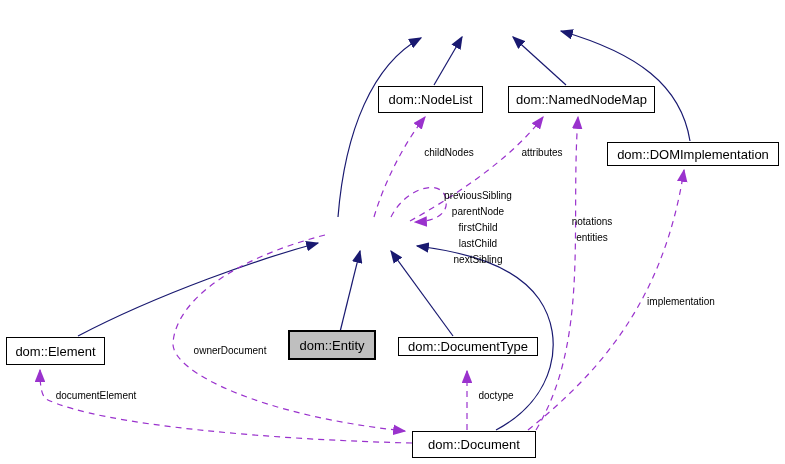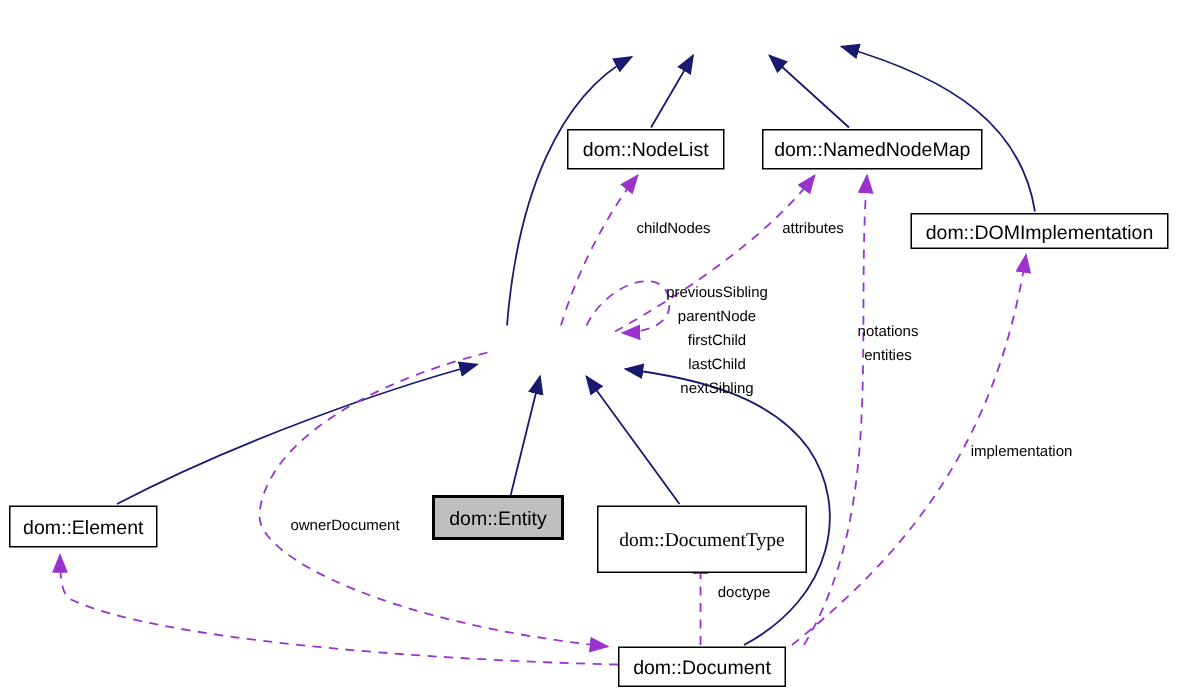--- a/index.html
+++ b/index.html
@@ -85,37 +85,38 @@
 
   <div class="class-node" style="left:508px; top:86px; width:147px; height:27px;">dom::NamedNodeMap</div>
 
   <div class="class-node" style="left:607px; top:142px; width:172px; height:24px;">dom::DOMImplementation</div>
 
 
   <div class="class-node" style="left:6px; top:337px; width:99px; height:28px;">dom::Element</div>
 
   <div class="class-node focus" style="left:288px; top:330px; width:88px; height:30px;">dom::Entity</div>
 
-  <div class="class-node" style="left:398px; top:337px; width:140px; height:45px;font-family:Liberation Serif, serif;">dom::DocumentType</div>
+  <div class="class-node" style="left:398px; top:337px; width:140px; height:19px;">dom::DocumentType</div>
 
-  <div class="class-node" style="left:412px; top:431px; width:112px; height:27px;">dom::Document</div>
+  <div class="class-node" style="left:412px; top:431px; width:124px; height:27px;">dom::Document</div>
 
   <div class="edge-label" style="left:449px; top:145px;">childNodes</div>
 
   <div class="edge-label" style="left:542px; top:145px;">attributes</div>
 
   <div class="edge-label" style="left:478px; top:188px;">previousSibling</div>
   <div class="edge-label" style="left:478px; top:204px;">parentNode</div>
   <div class="edge-label" style="left:478px; top:220px;">firstChild</div>
   <div class="edge-label" style="left:478px; top:236px;">lastChild</div>
   <div class="edge-label" style="left:478px; top:252px;">nextSibling</div>
 
   <div class="edge-label" style="left:592px; top:214px;">notations</div>
   <div class="edge-label" style="left:592px; top:230px;">entities</div>
 
   <div class="edge-label" style="left:681px; top:294px;">implementation</div>
 
   <div class="edge-label" style="left:230px; top:343px;">ownerDocument</div>
 
+  <div class="edge-label" style="left:96px; top:388px;">documentElement</div>
 
   <div class="edge-label" style="left:496px; top:388px;">doctype</div>
 
 </div>
 
 </body></html>

